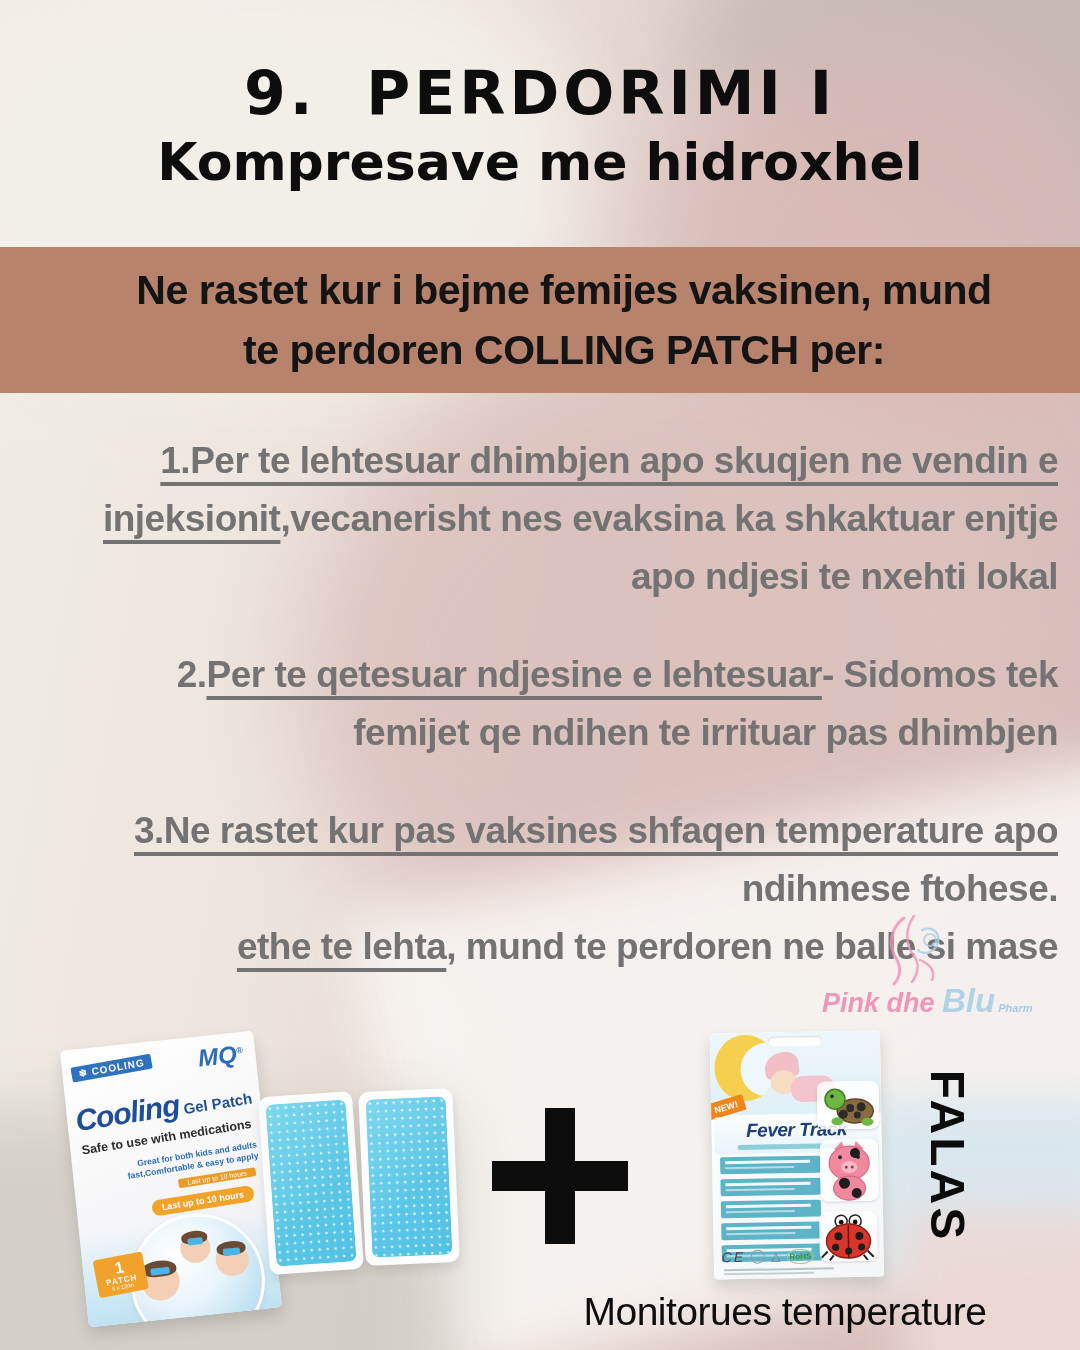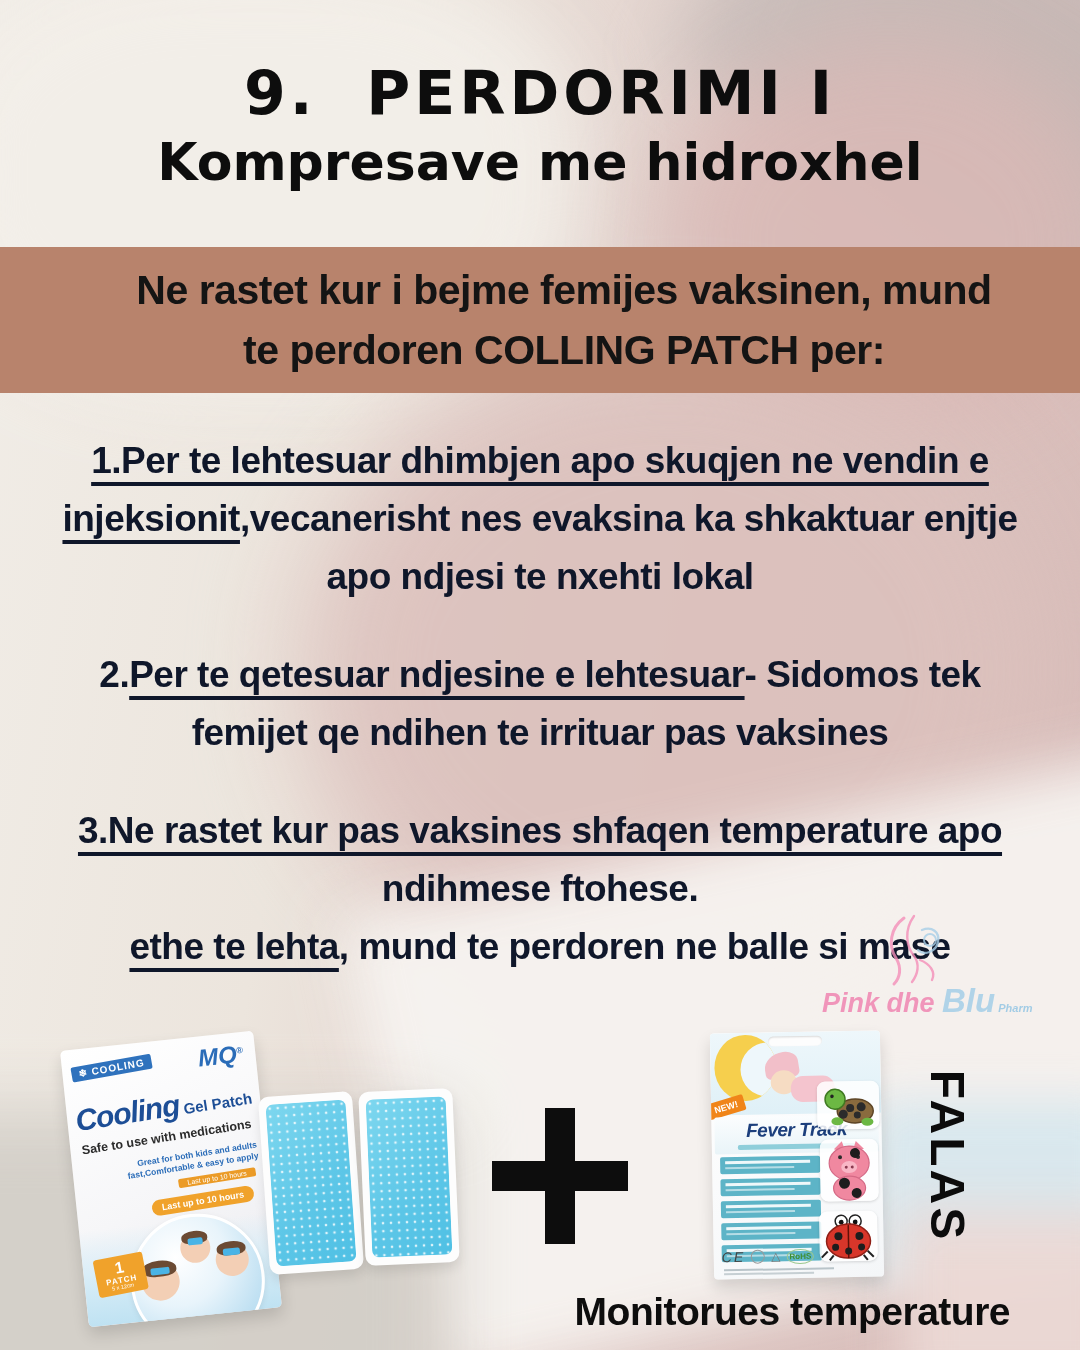--- a/index.html
+++ b/index.html
@@ -25,22 +25,22 @@
   .title-line2{font-size:52px;letter-spacing:0;margin-top:4px;}
 
   
   .banner{
     position:absolute;left:0;top:247px;width:1080px;height:146px;background:#b8836c;
     display:flex;flex-direction:column;justify-content:center;text-align:center;
     font-size:41px;font-weight:bold;line-height:60px;color:#141414;letter-spacing:-0.5px;padding-left:24px;
   }
 
   
-  .point{position:absolute;left:22px;right:22px;text-align:center;
-    font-size:37px;font-weight:bold;letter-spacing:-0.5px;line-height:58px;color:#0f172a;}
+  .point{position:absolute;left:22px;right:22px;text-align:right;
+    font-size:37px;font-weight:bold;letter-spacing:-0.5px;line-height:58px;color:#737373;}
   .point .u{text-decoration:underline;text-decoration-thickness:4px;text-underline-offset:9px;}
   .p1{top:432px;} .p2{top:646px;} .p3{top:802px;}
 
   
   .watermark{position:absolute;left:822px;top:912px;width:200px;height:108px;opacity:.8;}
   .wm-art{position:absolute;left:52px;top:0;}
   .wm-text{position:absolute;left:0;right:0;bottom:0;text-align:center;white-space:nowrap;font-weight:bold;font-style:italic;}
   .wm-pink{color:#f07fae;font-size:27px;}
   .wm-blu{color:#9fcde8;font-size:33px;}
   .wm-pharm{color:#8fc4e4;font-size:11px;font-weight:bold;}
@@ -127,22 +127,22 @@
   .fv-ce{font-size:14px;font-weight:normal;color:#444;letter-spacing:2px;font-style:italic;}
   .fv-logo-circle{width:12px;height:12px;border:1.5px solid #999;border-radius:50%;}
   .fv-logo-tri{font-size:12px;color:#777;line-height:1;}
   .fv-rohs{font-size:8px;font-weight:bold;color:#3f8f2f;border:1px solid #9cc98f;border-radius:50%;padding:2px 2px;}
   .fv-fine{position:absolute;left:10px;bottom:8px;width:110px;height:2px;background:#b9c4c9;}
   .fv-fine2{position:absolute;left:10px;bottom:4px;width:90px;height:2px;background:#c6cfd3;}
 
   
   .falas{position:absolute;left:947px;top:1156px;transform:translate(-50%,-50%) rotate(90deg);
     font-size:48px;font-weight:bold;letter-spacing:3px;color:#0c0c0c;white-space:nowrap;}
-  .caption{position:absolute;left:560px;top:1290px;width:450px;text-align:right;
-    font-size:39px;font-weight:bold;letter-spacing:-0.5px;color:#0d0d0d;}
+  .caption{position:absolute;left:560px;top:1290px;width:450px;text-align:center;
+    font-size:39px;font-weight:normal;letter-spacing:-0.5px;color:#0d0d0d;}
 </style>
 </head>
 <body>
 
 <div class="canvas">
 
   <div class="bg bg-base"></div>
   <div class="bg bg-white-tl"></div>
   <div class="bg bg-corner-gray"></div>
   <div class="bg bg-skin-top"></div>
@@ -163,21 +163,21 @@
   </div>
 
   <div class="point p1">
     <div><span></span><span class="u">1.Per te lehtesuar dhimbjen apo skuqjen ne vendin e</span><span></span></div>
     <div><span></span><span class="u">injeksionit</span><span>,vecanerisht nes evaksina ka shkaktuar enjtje</span></div>
     <div><span></span><span class="u"></span><span>apo ndjesi te nxehti lokal</span></div>
   </div>
 
   <div class="point p2">
     <div><span>2.</span><span class="u">Per te qetesuar ndjesine e lehtesuar</span><span>- Sidomos tek</span></div>
-    <div><span></span><span class="u"></span><span>femijet qe ndihen te irrituar pas vaksines</span></div>
+    <div><span></span><span class="u"></span><span>femijet qe ndihen te irrituar pas dhimbjen</span></div>
   </div>
 
   <div class="point p3">
     <div><span></span><span class="u">3.Ne rastet kur pas vaksines shfaqen temperature apo</span><span></span></div>
     <div><span></span><span class="u"></span><span>ndihmese ftohese.</span></div>
     <div><span></span><span class="u">ethe te lehta</span><span>, mund te perdoren ne balle si mase</span></div>
   </div>
 
   <div class="watermark">
     <svg class="wm-art" width="80" height="78" viewBox="0 0 80 78">

